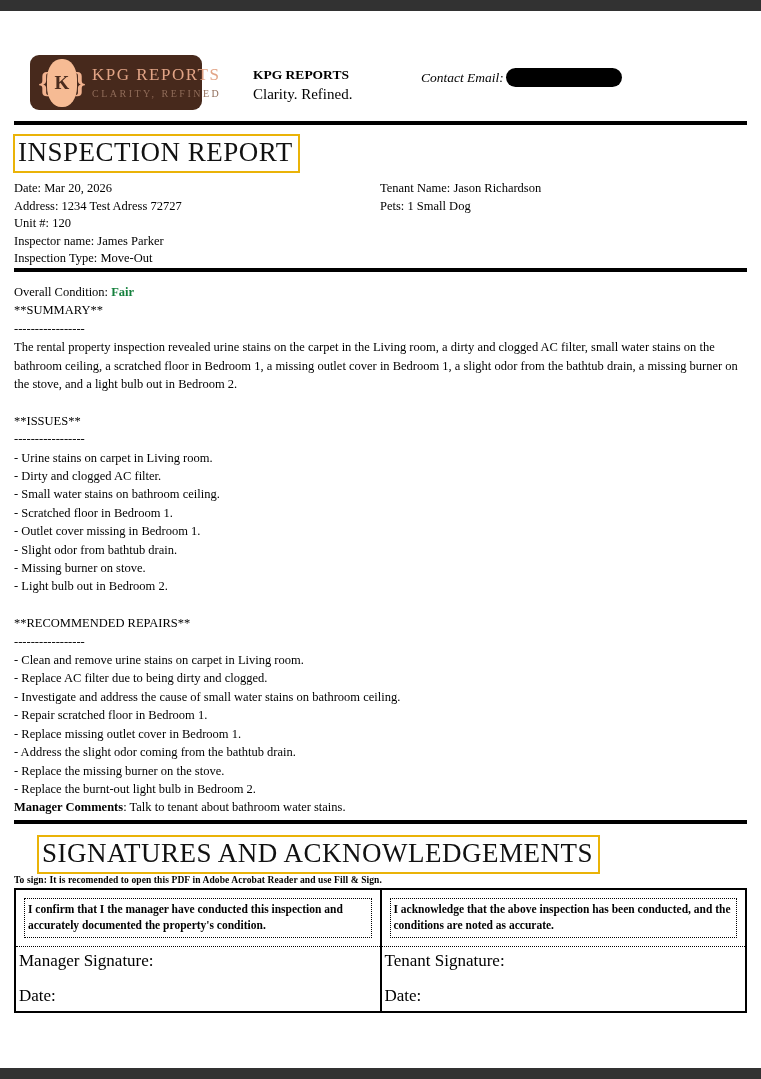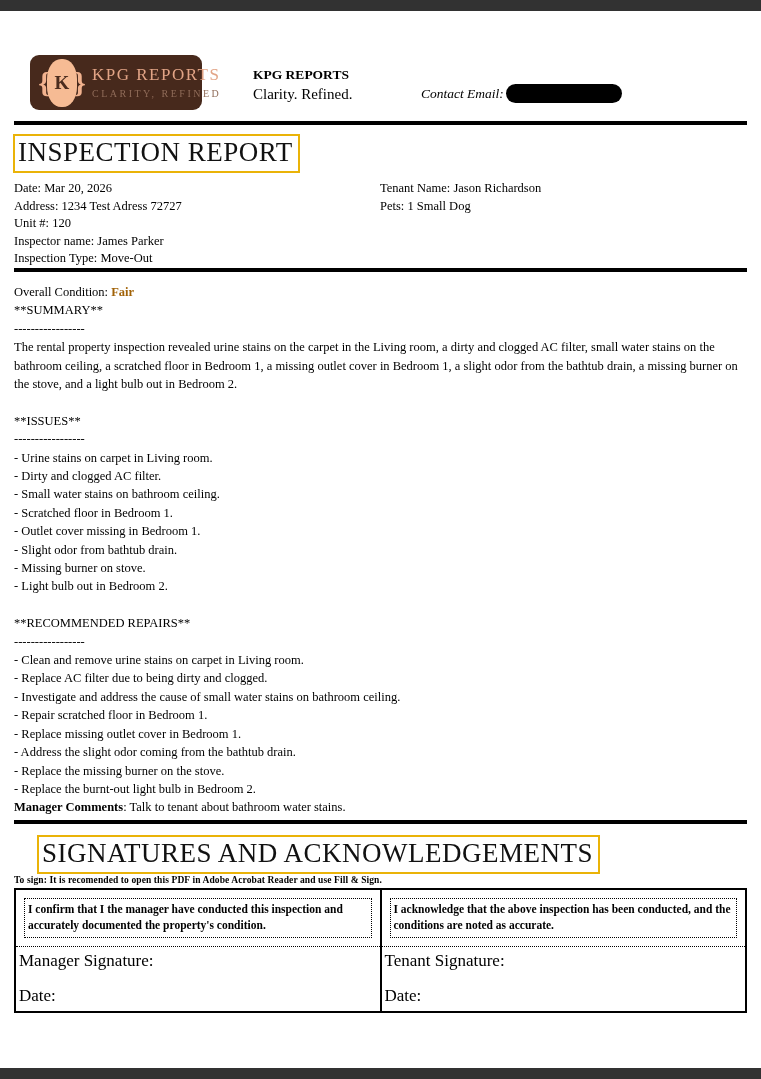--- a/index.html
+++ b/index.html
@@ -48,21 +48,21 @@
     color: #e2a486; font-size: 17px; letter-spacing: 1.5px;
     white-space: nowrap; line-height: 1.1;
   }
   .logo-tagline {
     color: #8f6b58; font-size: 10px; letter-spacing: 2.5px;
     margin-top: 3px; white-space: nowrap;
   }
   .company-block { position: absolute; left: 253px; top: 56px; }
   .company-name { font-weight: bold; font-size: 13.5px; }
   .company-tagline { font-size: 15px; margin-top: 3px; }
-  .contact-block { position: absolute; left: 421px; top: 57px; display: flex; align-items: center; margin-top: 16px; }
+  .contact-block { position: absolute; left: 421px; top: 57px; display: flex; align-items: center; }
   .contact-label { font-style: italic; font-size: 13.5px; }
   .redaction-pill {
     display: inline-block; width: 116px; height: 19px;
     background: #000; border-radius: 10px; margin-left: 2px;
   }
 
   
   .rule { height: 4px; background: #000; margin: 0 14px; }
 
   
@@ -169,21 +169,21 @@
       <div class="dline">Tenant Name: Jason Richardson</div>
       <div class="dline">Pets: 1 Small Dog</div>
     </div>
   </div>
 
   <div class="rule"></div>
 
   <div class="report-body">
     <div class="line">
       <span>Overall Condition:</span>
-      <span class="cond-value" style="color: #a16207;">Fair</span>
+      <span class="cond-value" style="color: #15803d;">Fair</span>
     </div>
     <div class="line">**SUMMARY**</div>
     <div class="line">-----------------</div>
     <div class="para">The rental property inspection revealed urine stains on the carpet in the Living room, a dirty and clogged AC filter, small water stains on the bathroom ceiling, a scratched floor in Bedroom 1, a missing outlet cover in Bedroom 1, a slight odor from the bathtub drain, a missing burner on the stove, and a light bulb out in Bedroom 2.</div>
 
     <div class="spacer"></div>
     <div class="line">**ISSUES**</div>
     <div class="line">-----------------</div>
     <div>
       <div class="line">- Urine stains on carpet in Living room.</div>

